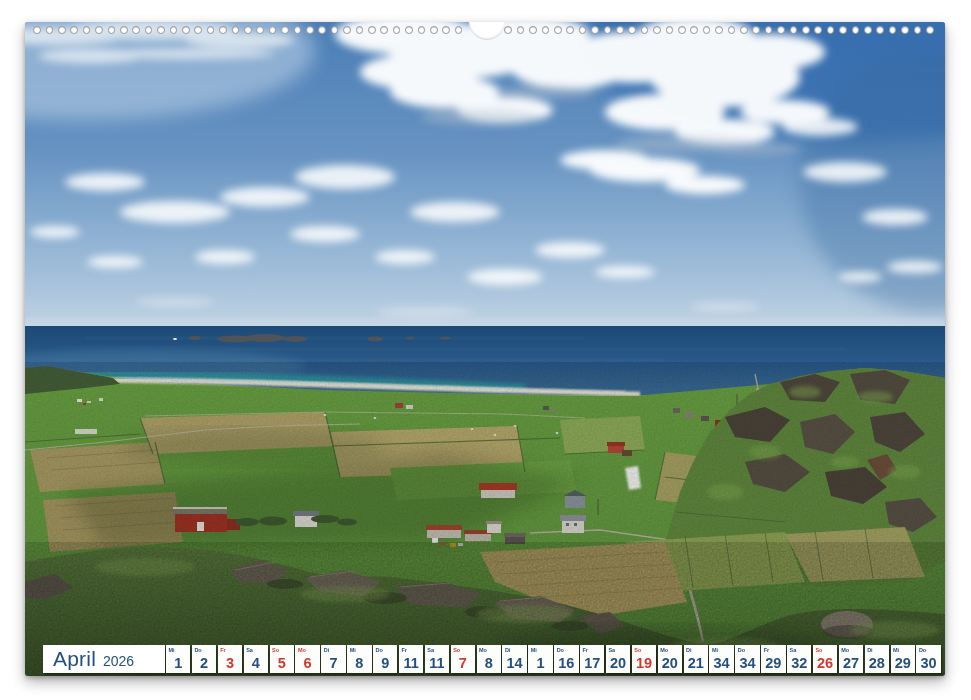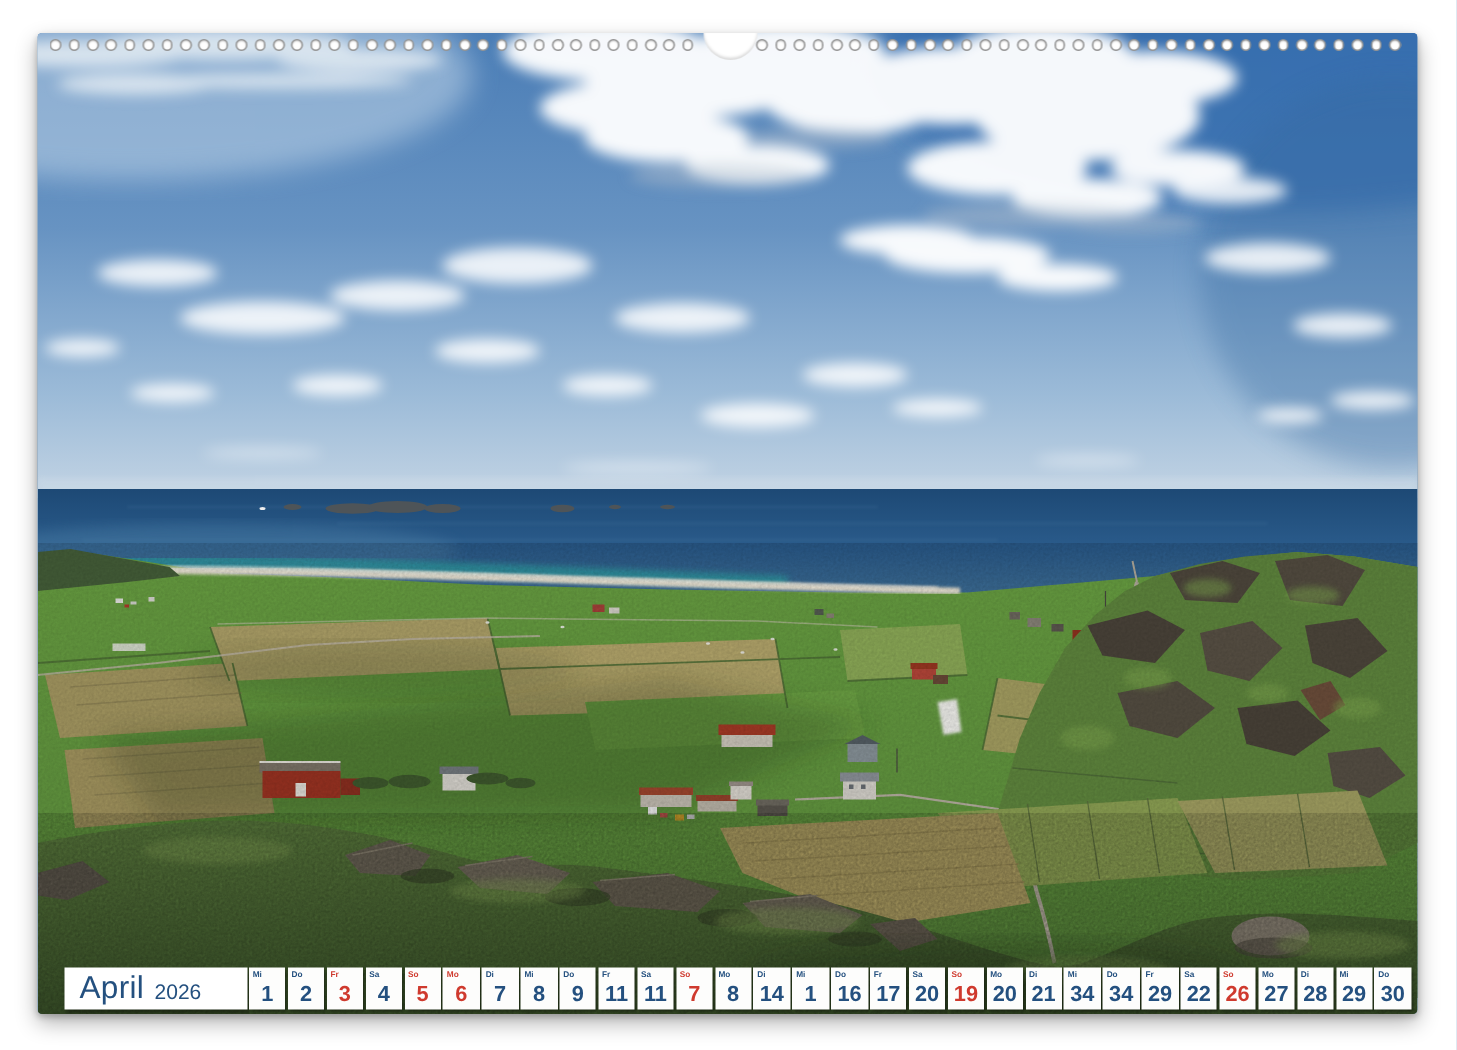--- a/index.html
+++ b/index.html
@@ -569,21 +569,21 @@
     <span class="num">34</span>
   </div>
 
   <div class="day">
     <span class="dow">Fr</span>
     <span class="num">29</span>
   </div>
 
   <div class="day">
     <span class="dow">Sa</span>
-    <span class="num">22</span>
+    <span class="num">32</span>
   </div>
 
   <div class="day holiday">
     <span class="dow">So</span>
     <span class="num">26</span>
   </div>
 
   <div class="day">
     <span class="dow">Mo</span>
     <span class="num">27</span>

